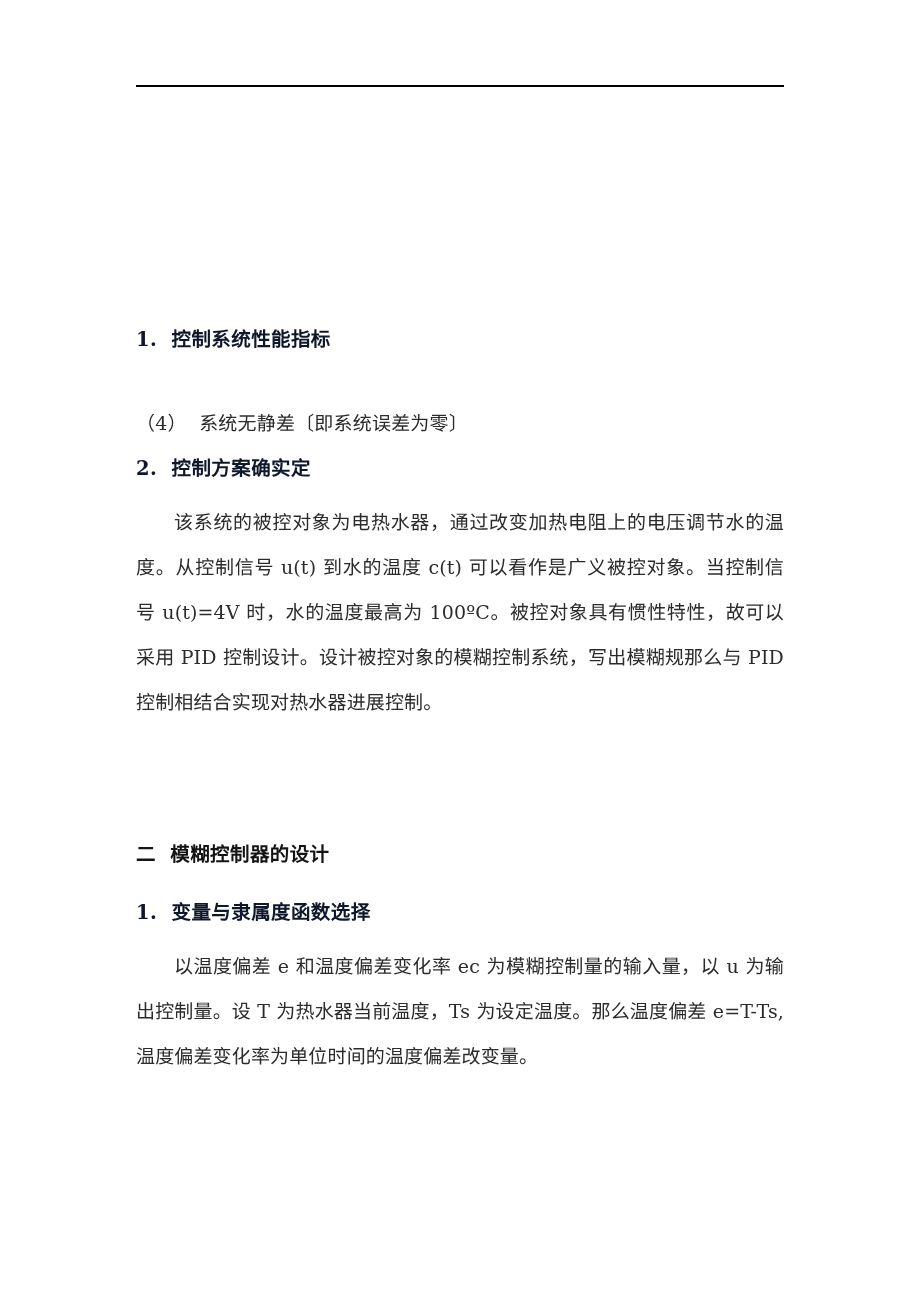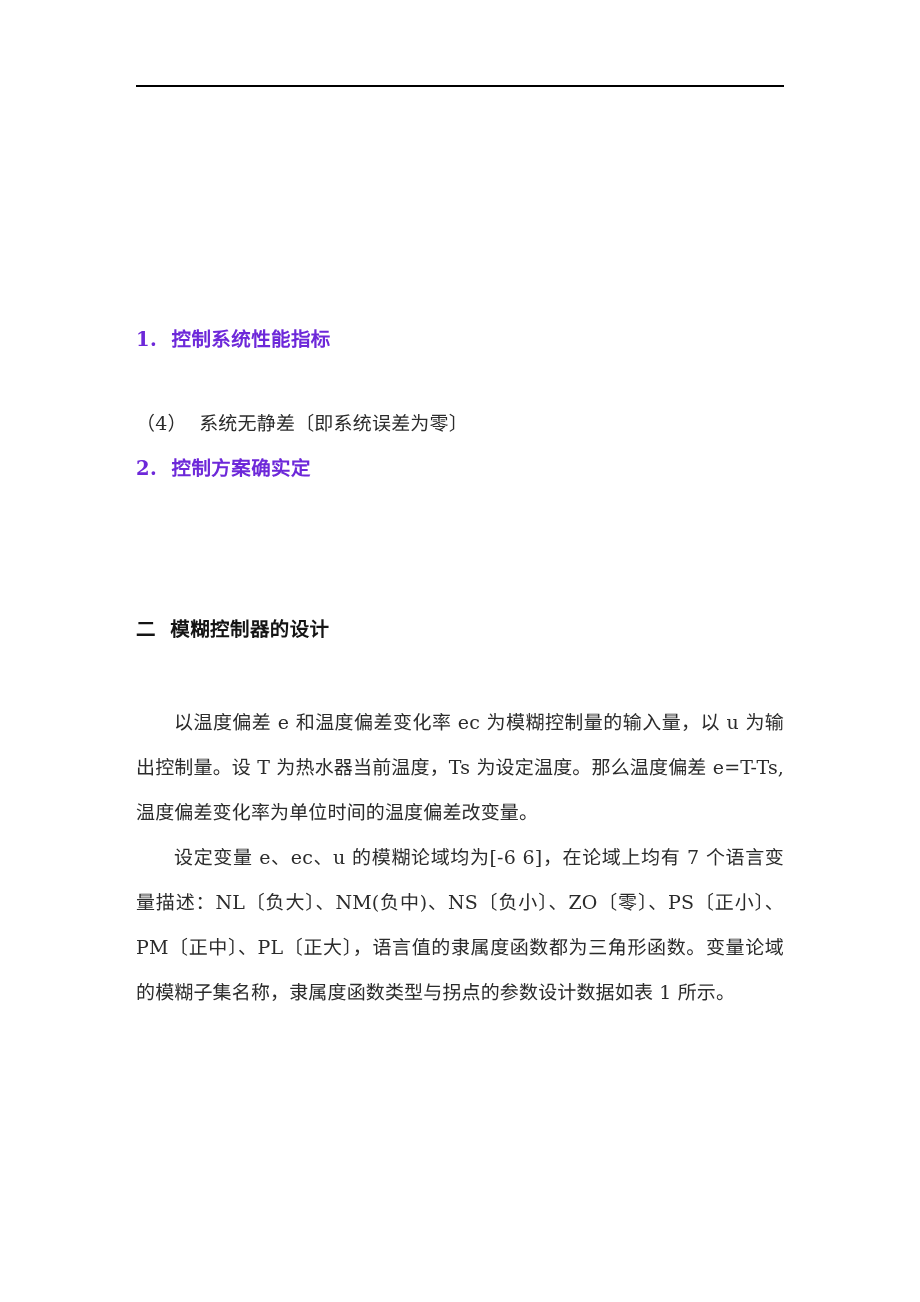--- a/index.html
+++ b/index.html
@@ -32,21 +32,21 @@
     left: 136px;
     top: 330px;
     width: 648px;
   }
   
   .h-num {
     font-family: "DejaVu Serif", "Liberation Serif", serif;
     font-weight: bold;
     font-size: 19.5px;
     line-height: 1;
-    color: #6d28d9;
+    color: #0f172a;
     letter-spacing: 0.4px;
     margin: 0;
     white-space: pre;
   }
   .h-sec {
     font-family: "DejaVu Serif", "Liberation Serif", serif;
     font-weight: bold;
     font-size: 19.5px;
     line-height: 1;
     color: #141414;
@@ -100,29 +100,30 @@
     <div class="sp-30"></div>
 
     <div class="listitem">（4）  系统无静差〔即系统误差为零〕</div>
 
     <div class="sp-26"></div>
 
     <div class="h-num">2.  控制方案确实定</div>
 
     <div class="sp-22"></div>
 
+    <p class="para">该系统的被控对象为电热水器，通过改变加热电阻上的电压调节水的温度。从控制信号 u(t) 到水的温度 c(t) 可以看作是广义被控对象。当控制信号 u(t)=4V 时，水的温度最高为 100ºC。被控对象具有惯性特性，故可以采用 PID 控制设计。设计被控对象的模糊控制系统，写出模糊规那么与 PID 控制相结合实现对热水器进展控制。</p>
 
     <div class="sp-120"></div>
 
     <div class="h-sec">二  模糊控制器的设计</div>
 
     <div class="sp-38"></div>
 
+    <div class="h-num">1.  变量与隶属度函数选择</div>
 
     <div class="sp-22"></div>
 
     <p class="para">以温度偏差 e 和温度偏差变化率 ec 为模糊控制量的输入量，以 u 为输出控制量。设 T 为热水器当前温度，Ts 为设定温度。那么温度偏差 e=T-Ts,温度偏差变化率为单位时间的温度偏差改变量。</p>
 
-    <p class="para">设定变量 e、ec、u 的模糊论域均为[-6    6]，在论域上均有 7 个语言变量描述：NL〔负大〕、NM(负中)、NS〔负小〕、ZO〔零〕、PS〔正小〕、PM〔正中〕、PL〔正大〕，语言值的隶属度函数都为三角形函数。变量论域的模糊子集名称，隶属度函数类型与拐点的参数设计数据如表 1 所示。</p>
 
   </div>
 
 </div>
 
 </body></html>

